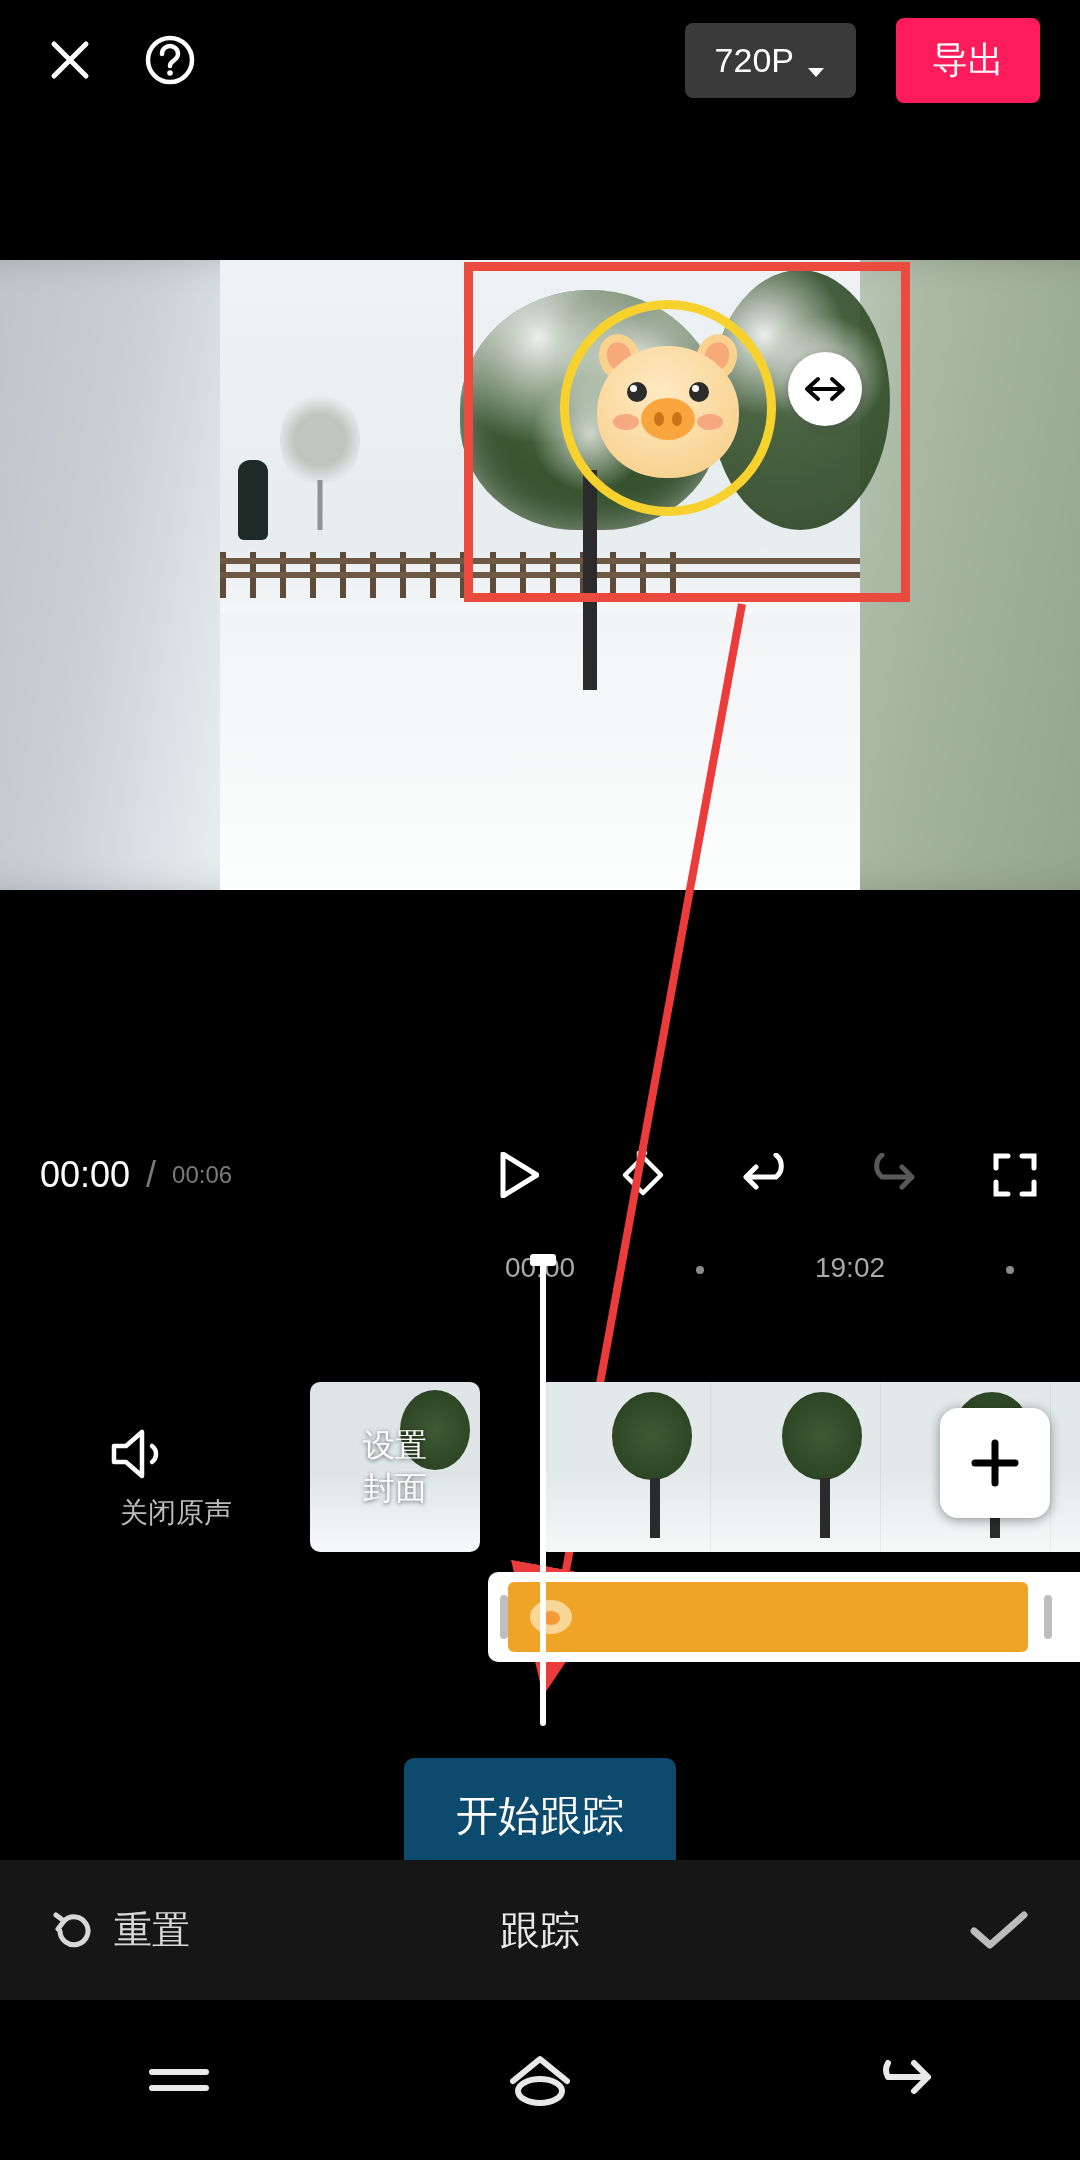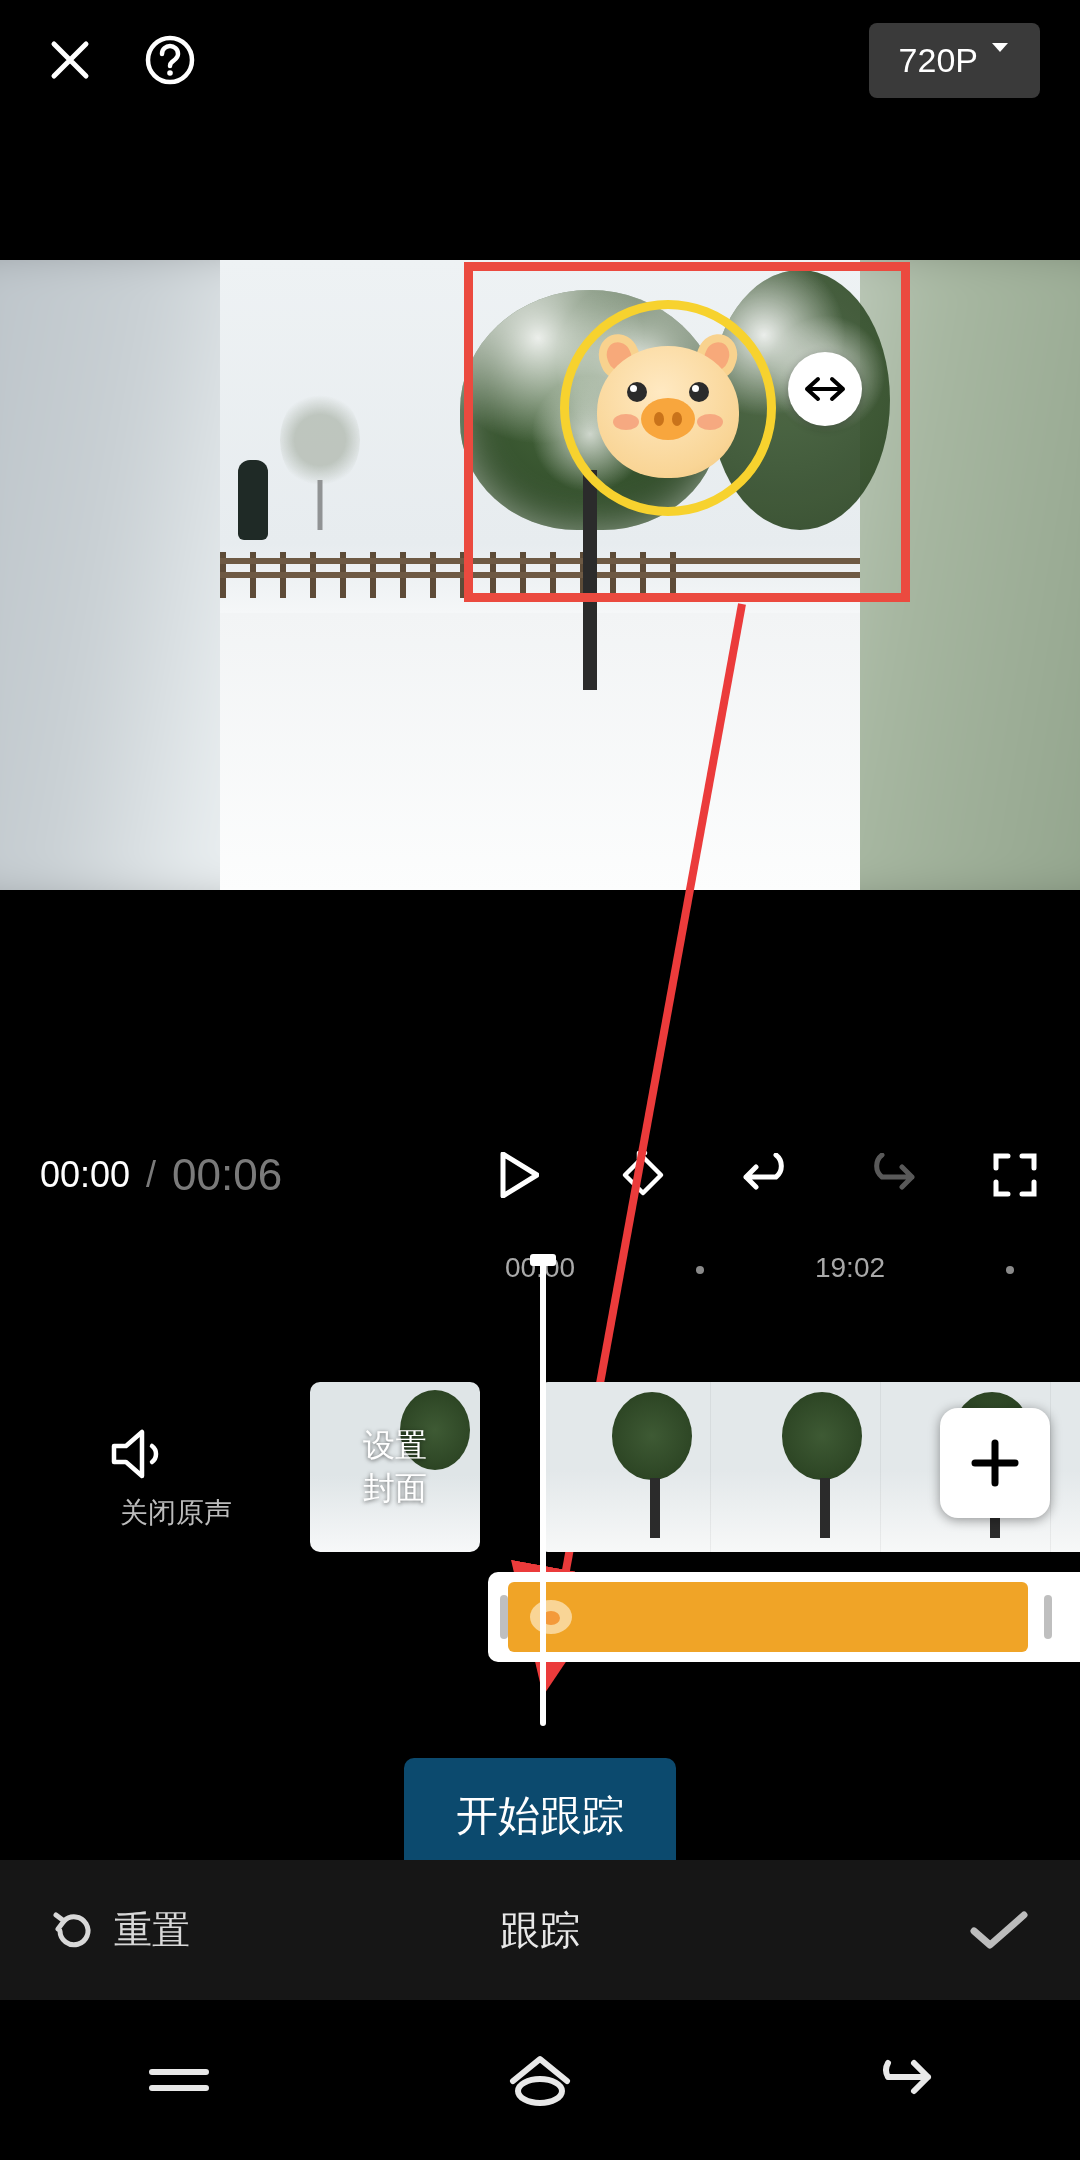--- a/index.html
+++ b/index.html
@@ -2,21 +2,21 @@
 <html><head>
 <meta charset="utf-8">
 <style>
 * { margin:0; padding:0; box-sizing:border-box; -webkit-font-smoothing:antialiased; }
 body { width:1080px; height:2160px; background:#000; font-family:-apple-system,"PingFang SC","Helvetica Neue",Arial,sans-serif; color:#fff; overflow:hidden; position:relative; }
 
 
 .header { height:120px; display:flex; align-items:center; padding:0 40px; gap:40px; }
 .icon-btn { width:60px; height:60px; display:flex; align-items:center; justify-content:center; cursor:pointer; }
 .spacer { flex:1; }
-.res-pill { background:#3a3a3a; border-radius:8px; padding:18px 30px; display:flex; align-items:flex-start; gap:12px; font-size:34px; font-weight:500; color:#fff; }
+.res-pill { background:#3a3a3a; border-radius:8px; padding:18px 30px; display:flex; align-items:flex-end; gap:12px; font-size:34px; font-weight:500; color:#fff; }
 .export-btn { background:#ff1c5c; border-radius:8px; padding:18px 36px; font-size:36px; font-weight:500; color:#fff; }
 
 
 .preview-zone { position:relative; width:1080px; height:630px; margin-top:140px; overflow:hidden; background:#000; }
 .blur-bg { position:absolute; inset:0; background:linear-gradient(100deg,#b8c0c6 0%,#c9d0d4 18%,#e9eef0 30%,#f2f5f6 50%,#a8b8a2 75%,#8ea088 100%); filter:blur(30px); transform:scale(1.15); }
 .video-frame { position:absolute; left:220px; top:0; width:640px; height:630px; }
 .sky { position:absolute; inset:0; background:linear-gradient(#eef2f4,#e7ecef 45%,#f5f7f8 56%,#fdfefe 100%); }
 .snow-ground { position:absolute; left:0; right:0; top:56%; bottom:0; background:linear-gradient(#f2f4f5,#fcfdfd); }
 .fence { position:absolute; top:46%; left:0; right:0; height:48px; display:flex; align-items:flex-end; }
 .fence::before { content:""; position:absolute; top:8px; left:0; right:0; height:6px; background:#6e5a44; box-shadow:0 14px 0 #6e5a44; }
@@ -47,21 +47,21 @@
 .pig-blush.l{left:20px;} .pig-blush.r{right:20px;}
 .resize-handle { position:absolute; left:788px; top:92px; width:74px; height:74px; background:#fff; border-radius:50%; display:flex; align-items:center; justify-content:center; box-shadow:0 2px 8px rgba(0,0,0,.3); }
 
 
 .annot-arrow { position:absolute; pointer-events:none; }
 
 
 .controls { display:flex; align-items:center; padding:0 40px; height:110px; margin-top:230px; gap:10px; }
 .time-cur { font-size:36px; color:#fff; }
 .time-sep { font-size:36px; color:#7a7a7a; margin:0 6px; }
-.time-dur { font-size:44px; color:#7a7a7a; }
+.time-dur { font-size:24px; color:#7a7a7a; }
 .ctrl-icons { margin-left:auto; display:flex; gap:74px; align-items:center; }
 .ctrl { width:50px; height:50px; display:flex; align-items:center; justify-content:center; }
 .ctrl.disabled svg{opacity:.35;}
 
 
 .ruler { position:relative; height:50px; margin-top:22px; font-size:28px; color:#a9a9a9; }
 .ruler span { position:absolute; transform:translateX(-50%); }
 .ruler .dot { width:8px; height:8px; background:#8a8a8a; border-radius:50%; position:absolute; top:14px; transform:translateX(-50%);}
 
 
@@ -118,20 +118,23 @@
         <circle cx="26" cy="39" r="2.8" fill="#fff"></circle>
       </svg>
   </div>
   <div class="spacer"></div>
   <div class="res-pill">
     <span>720P</span>
     <svg width="20" height="14" viewBox="0 0 20 14">
         <path d="M2 2 L10 11 L18 2" fill="#fff"></path>
       </svg>
   </div>
+  <div class="export-btn">
+    <span>导出</span>
+  </div>
 </div>
 
 <div class="preview-zone">
   <div class="blur-bg"></div>
   <div class="video-frame">
     <div class="sky"></div>
     <div class="snow-ground"></div>
     <div class="fence">
         <div class="post"></div>
         <div class="post"></div>

